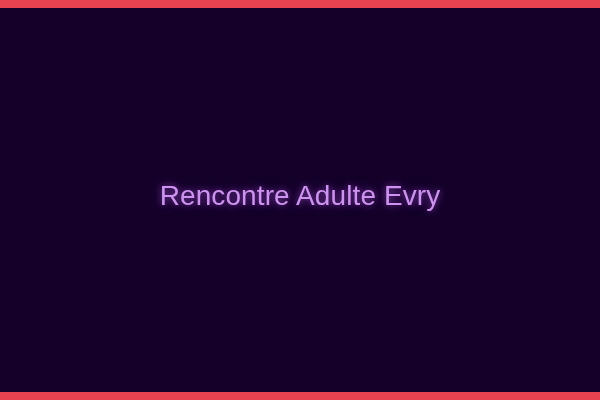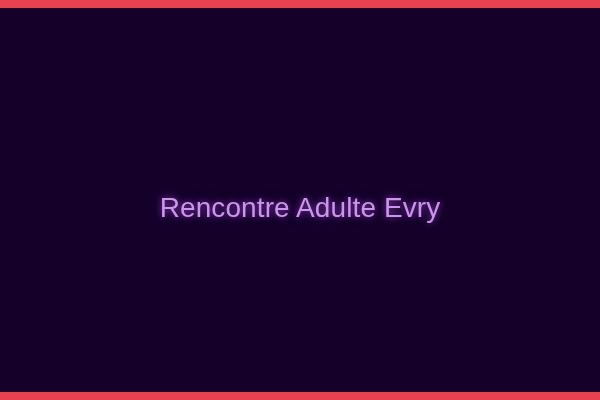--- a/index.html
+++ b/index.html
@@ -42,21 +42,21 @@
 
   #accent-bar-bottom {
     bottom: 0;
   }
 
   #placeholder-title {
     position: absolute;
     left: 0;
     right: 0;
     top: 178px;
-    margin: 12px;
+    margin: 0;
     text-align: center;
     font-family: "Liberation Sans", sans-serif;
     font-size: 28px;
     font-weight: 400;
     line-height: 36px;
     letter-spacing: 0.1px;
     color: #ce93f0;
     text-shadow:
       0 0 6px rgba(186, 104, 236, 0.55),
       0 0 14px rgba(150, 70, 210, 0.35);

